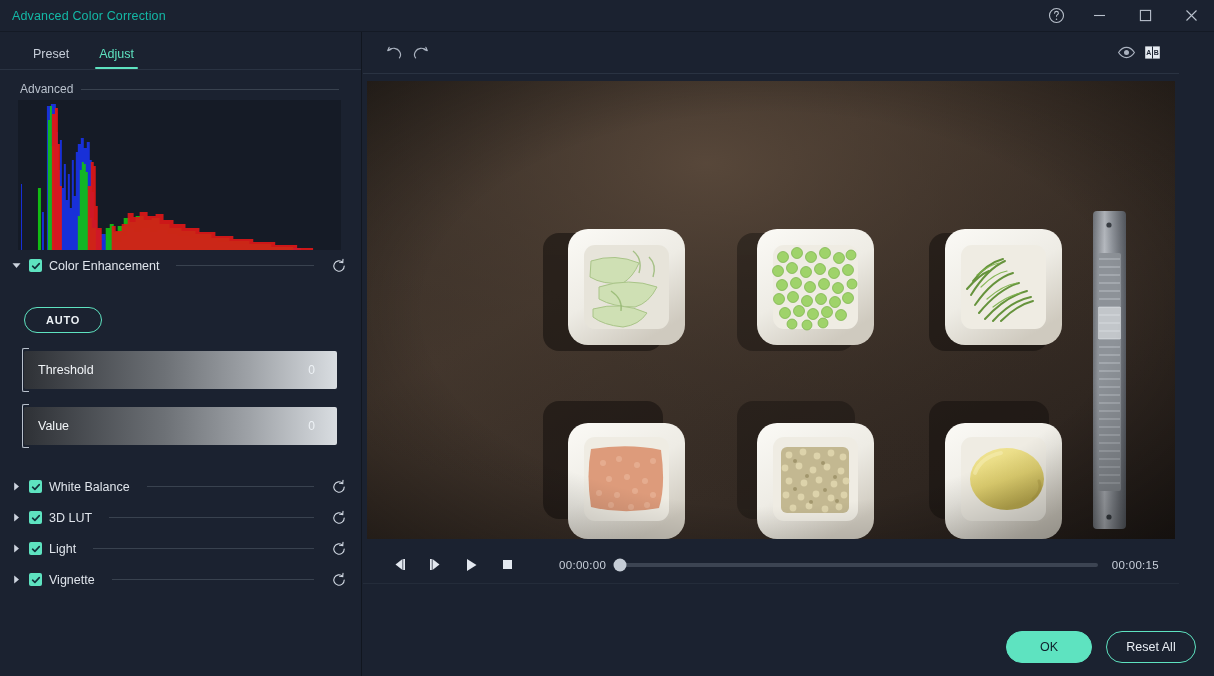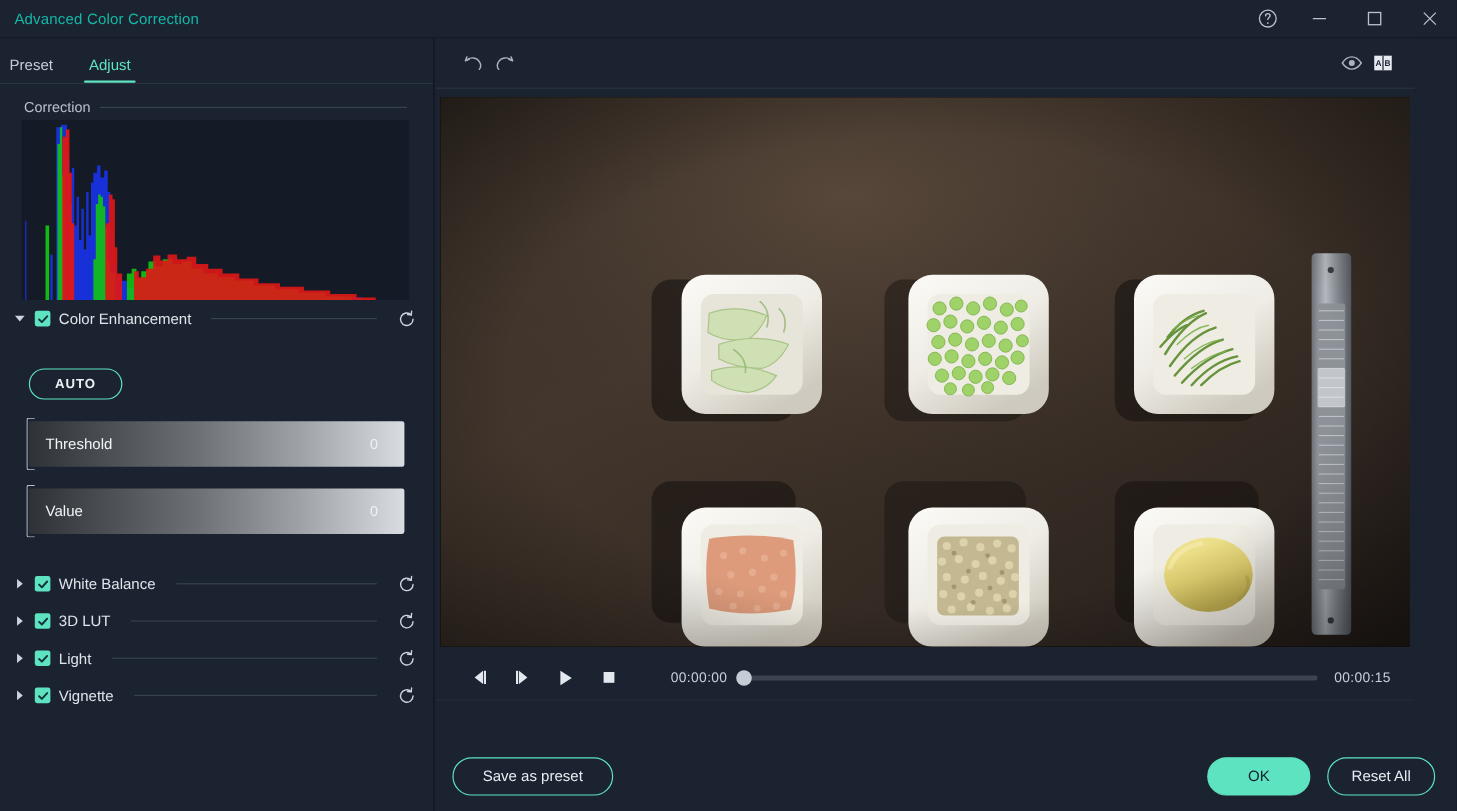--- a/index.html
+++ b/index.html
@@ -37,21 +37,21 @@
   
   .left-panel {
     position: absolute; left: 0; top: 32px; width: 362px; height: 644px;
     background: #1b2230;
     border-right: 1px solid #11161f;
     overflow: hidden;
   }
   .tabs {
     height: 38px; display: flex; align-items: flex-end;
     border-bottom: 1px solid #2a3342;
-    padding-left: 4px;
+    padding-left: 29px;
   }
   .tab {
     position: relative; font-size: 12.5px; color: #c6cdd8;
     padding: 0 4px 8px 4px; margin-right: 22px; cursor: default;
   }
   .tab.active { color: #5ee3c0; }
   .tab.active::after {
     content: ""; position: absolute; left: 0; right: 0; bottom: 0;
     height: 2px; background: #5ee3c0; border-radius: 1px;
   }
@@ -227,21 +227,21 @@
   </div>
 
   <div class="left-panel">
 
     <div class="tabs">
       <div class="tab">Preset</div>
       <div class="tab active">Adjust</div>
     </div>
 
     <div class="section-title-row">
-      <div class="section-title">Correction</div>
+      <div class="section-title">Advanced</div>
       <div class="rule"></div>
     </div>
 
     <div class="histogram-wrap">
       <svg viewBox="0 0 324 150" preserveAspectRatio="none">
         <g>
           <path fill="#1830d8" d="M0,150 L3,150 L3,84 L4,84 L4,150 L18,150 L18,150 L24,150 L24,112 L26,112 L26,150 L29,150
             L29,6 L33,6 L33,4 L38,4 L38,32 L40,32 L40,70 L42,70 L42,40 L44,40 L44,88 L46,88 L46,64 L48,64 L48,100 L50,100
             L50,74 L52,74 L52,108 L54,108 L54,60 L56,60 L56,96 L58,96 L58,52 L60,52 L60,44 L63,44 L63,38 L66,38 L66,48
             L69,48 L69,42 L72,42 L72,60 L74,60 L74,92 L76,92 L76,120 L79,120 L79,130 L83,130 L83,134 L88,134 L88,140
@@ -712,21 +712,20 @@
       </div>
       <div class="tc left">00:00:00</div>
       <div class="scrub">
         <span class="track"></span>
         <span class="knob"></span>
       </div>
       <div class="tc right">00:00:15</div>
     </div>
 
     <div class="footer">
-      <div class="btn btn-outline btn-save">Save as preset</div>
       <div class="footer-spacer"></div>
       <div class="btn btn-fill btn-ok">OK</div>
       <div class="gap"></div>
       <div class="btn btn-outline btn-reset">Reset All</div>
     </div>
 
   </div>
 </div>
 
 </body></html>

